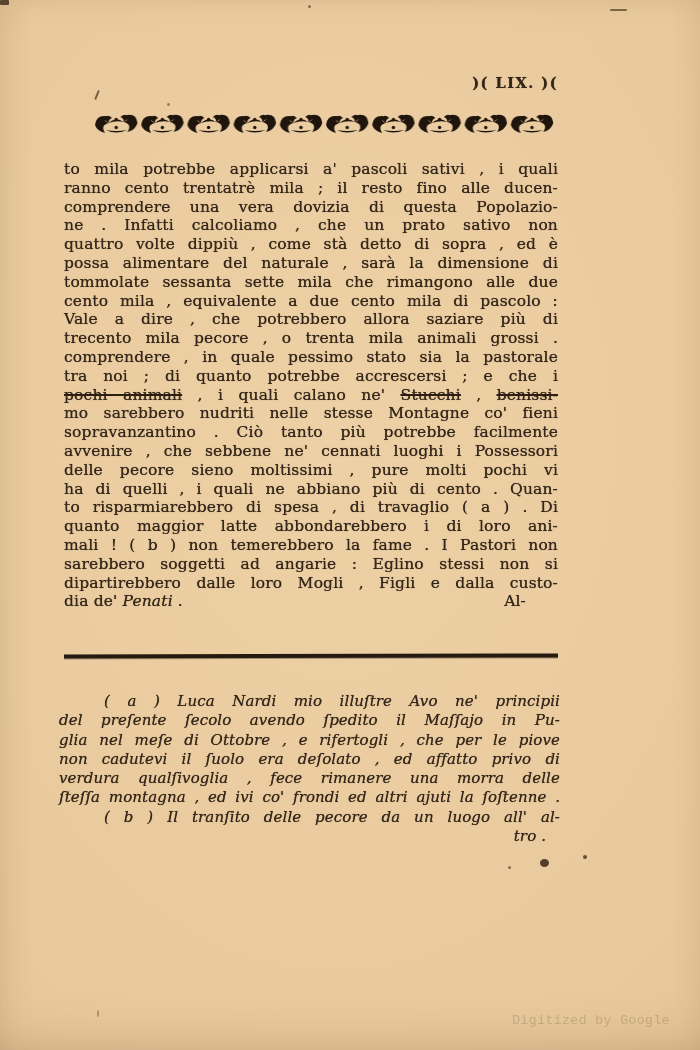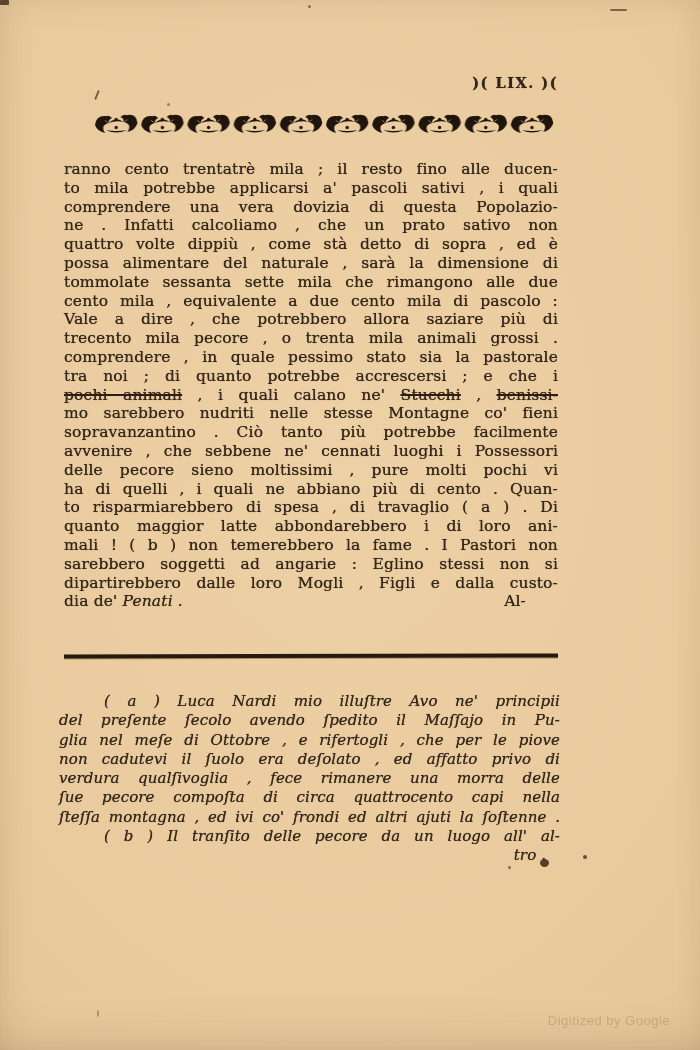--- a/index.html
+++ b/index.html
@@ -47,21 +47,21 @@
     box-shadow:0 1px 0 rgba(36,26,16,.35);
   }
   .footnotes{
     position:absolute;top:692px;left:59px;width:501px;
     font-size:15px;line-height:19.3px;font-style:italic;
     text-shadow:0 0 .7px rgba(48,30,14,.8);
     letter-spacing:.1px;
   }
   .watermark{
     position:absolute;top:1013px;right:30px;
-    font-family:Liberation Sans, sans-serif;
+    font-family:Liberation Mono, monospace;
     font-size:13px;color:#8a6f4c;opacity:.33;
     letter-spacing:.5px;filter:blur(.4px);
   }
   .speck{position:absolute;background:#42301d;border-radius:50%;}
   .speck.sq{border-radius:1px;}
 </style>
 </head>
 <body>
 
 <div class="page">
@@ -82,22 +82,22 @@
             <path d="M16,14 Q23,7 30.5,13 Q23,11 16,14 Z"></path>
             <path d="M13,21 Q23,26 34,21 Q23,23 13,21 Z"></path>
           </g>
         </pattern>
       </defs>
       <rect x="0" y="0" width="462" height="30" fill="url(#orn)"></rect>
     </svg>
   </div>
 
   <div class="body-text">
+      <div class="line"><span><span>to mila potrebbe applicarsi a' pascoli sativi , i quali</span></span></div>
       <div class="line"><span><span>ranno cento trentatrè mila ; il resto fino alle ducen-</span></span></div>
-      <div class="line"><span><span>to mila potrebbe applicarsi a' pascoli sativi , i quali</span></span></div>
       <div class="line"><span><span>comprendere una vera dovizia di questa Popolazio-</span></span></div>
       <div class="line"><span><span>ne . Infatti calcoliamo , che un prato sativo non</span></span></div>
       <div class="line"><span><span>quattro volte dippiù , come stà detto di sopra , ed è</span></span></div>
       <div class="line"><span><span>possa alimentare del naturale , sarà la dimensione di</span></span></div>
       <div class="line"><span><span>tommolate sessanta sette mila che rimangono alle due</span></span></div>
       <div class="line"><span><span>cento mila , equivalente a due cento mila di pascolo :</span></span></div>
       <div class="line"><span><span>Vale a dire , che potrebbero allora saziare più di</span></span></div>
       <div class="line"><span><span>trecento mila pecore , o trenta mila animali grossi .</span></span></div>
       <div class="line"><span><span>comprendere , in quale pessimo stato sia la pastorale</span></span></div>
       <div class="line"><span><span>tra noi ; di quanto potrebbe accrescersi ; e che i</span></span></div>
@@ -119,21 +119,20 @@
     </div>
 
   <div class="rule"></div>
 
   <div class="footnotes">
       <div class="line indent2"><span><span>( a ) Luca Nardi mio illuſtre Avo ne' principii</span></span></div>
       <div class="line"><span><span>del preſente ſecolo avendo ſpedito il Maſſajo in Pu-</span></span></div>
       <div class="line"><span><span>glia nel meſe di Ottobre , e rifertogli , che per le piove</span></span></div>
       <div class="line"><span><span>non cadutevi il ſuolo era deſolato , ed affatto privo di</span></span></div>
       <div class="line"><span><span>verdura qualſivoglia , fece rimanere una morra delle</span></span></div>
-      <div class="line"><span><span>ſue pecore compoſta di circa quattrocento capi nella</span></span></div>
       <div class="line"><span><span>ſteſſa montagna , ed ivi co' frondi ed altri ajuti la ſoſtenne .</span></span></div>
       <div class="line indent2"><span><span>( b ) Il tranſito delle pecore da un luogo all' al-</span></span></div>
       <div class="line right"><span><span>tro .</span></span></div>
     </div>
 
   <div class="watermark">Digitized by Google</div>
 
   <div class="speck sq" style="left:0;top:0;width:9px;height:5px;opacity:.85;"></div>
   <div class="speck" style="left:308px;top:5px;width:3px;height:3px;opacity:.6;"></div>
   <div class="speck sq" style="left:610px;top:9px;width:17px;height:2px;opacity:.65;"></div>

